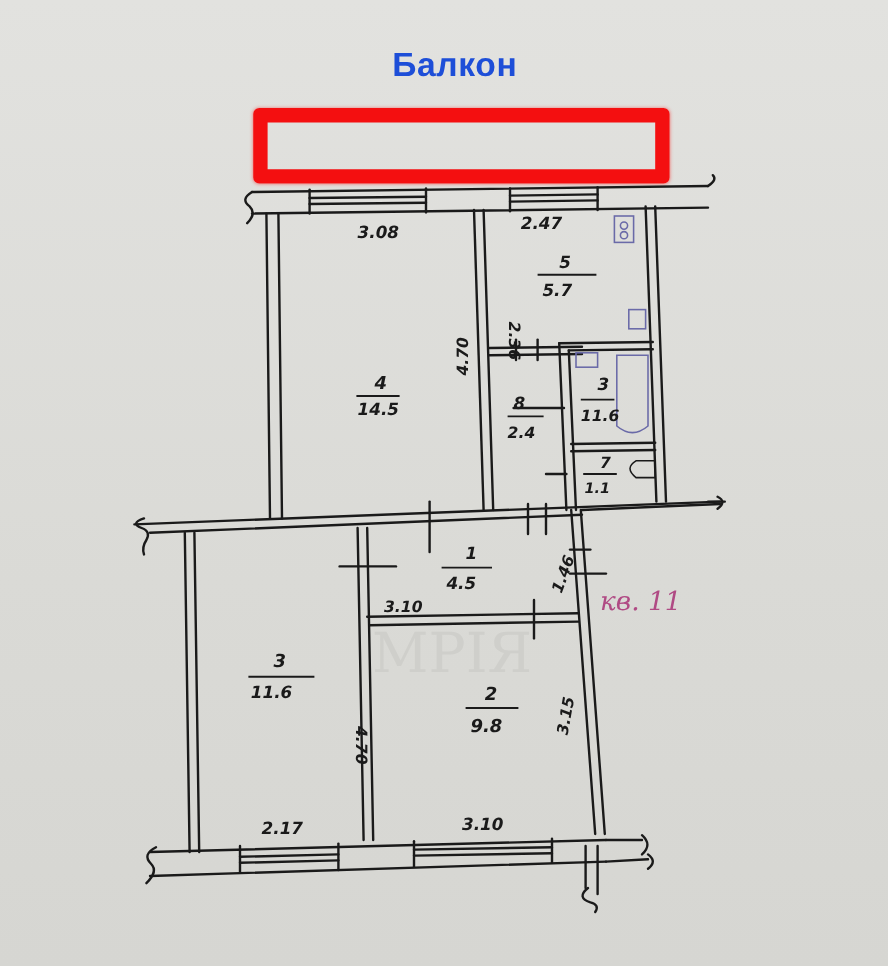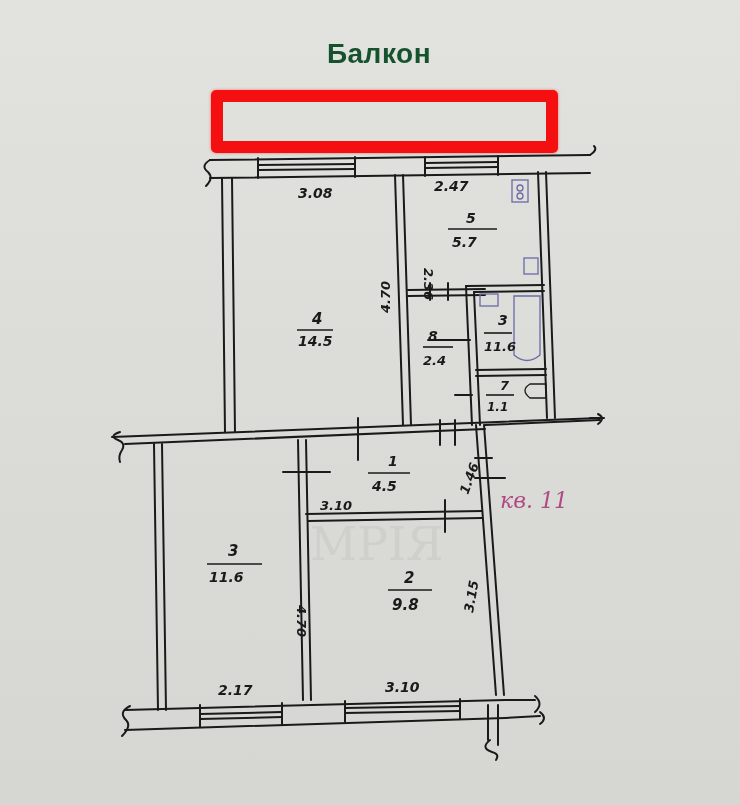--- a/index.html
+++ b/index.html
@@ -11,21 +11,21 @@
     }
     .paper {
       position: absolute; left: 0; top: 0; width: 740px; height: 805px;
       background: linear-gradient(180deg, #e2e2df 0%, #dadad6 60%, #d6d6d2 100%);
     }
     .balcony-label {
       position: absolute; left: 0; width: 740px; top: 38px;
       text-align: center;
       font-family: "Liberation Sans", sans-serif;
       font-weight: bold; font-size: 28px;
-      color: #14532d; letter-spacing: 0.5px;
+      color: #1d4ed8; letter-spacing: 0.5px;
       padding-left: 18px; box-sizing: border-box;
     }
     .balcony-box {
       position: absolute; left: 211px; top: 90px; width: 347px; height: 63px;
       box-sizing: border-box; border: 12px solid #f40f10; border-radius: 5px;
       background: transparent;
       box-shadow: 0 0 3px rgba(255,0,0,0.5);
     }
     svg.plan { position: absolute; left: 0; top: 0; }
     .hand { font-family: "DejaVu Sans", sans-serif; font-style: italic; font-weight: bold; fill: #1a1a1a; }

